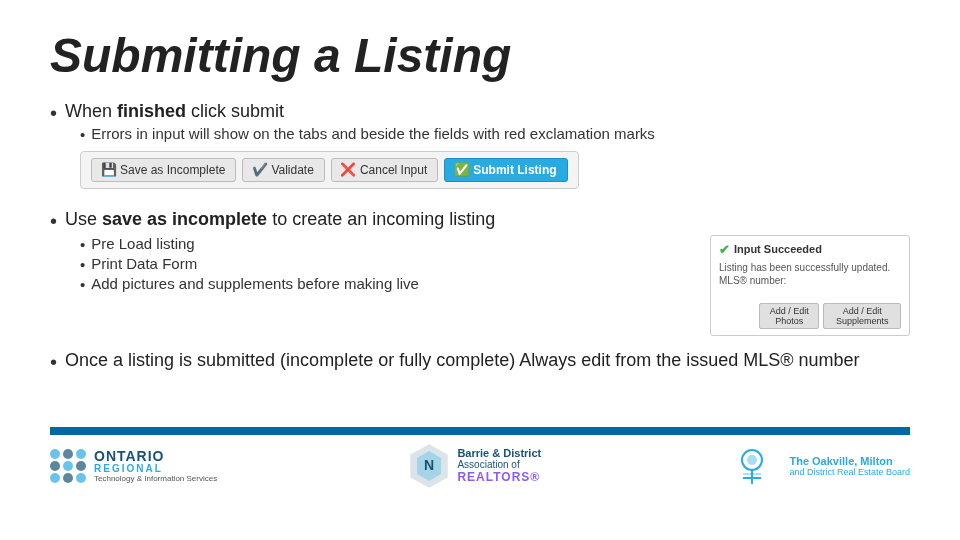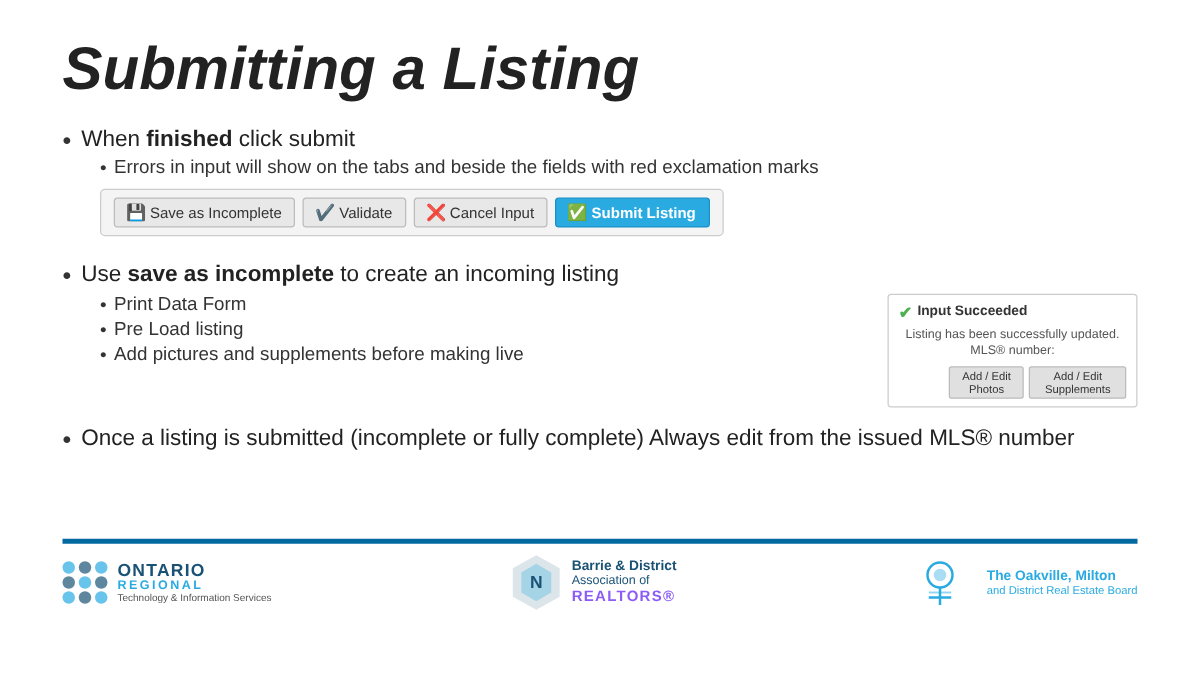--- a/index.html
+++ b/index.html
@@ -155,23 +155,22 @@
     }
 
     .check-icon {
       color: #4caf50;
       font-size: 13px;
     }
 
     .succeeded-text {
       font-size: 10px;
       color: #555;
-      margin-bottom: 6px;
+      margin-bottom: 16px;
       line-height: 1.3;
-      text-align: center;
     }
 
     .bottom-buttons {
       display: flex;
       gap: 4px;
       margin-top: 4px;
       padding-left: 40px;
     }
 
     .mini-btn {
@@ -183,21 +182,21 @@
       color: #333;
       cursor: pointer;
     }
 
     
     .footer {
       display: flex;
       align-items: center;
       justify-content: space-between;
       margin-top: 10px;
-      border-top: 4px solid #0369a1;
+      border-top: 8px solid #0369a1;
       padding-top: 8px;
     }
 
     .logo-ontario {
       display: flex;
       align-items: center;
       gap: 8px;
     }
 
     .logo-circle-group {
@@ -372,24 +371,24 @@
     <div class="section-block">
       <div class="bullet-dot">
         <span style="font-size:18px; color:#222;">
           Use <strong>save as incomplete</strong> to create an incoming listing
         </span>
       </div>
       <div class="use-save-section">
         <div class="use-save-left">
           <div class="sub-bullets">
             <div class="sub-bullet">
-              <span>Print Data Form</span>
+              <span>Pre Load listing</span>
             </div>
             <div class="sub-bullet">
-              <span>Pre Load listing</span>
+              <span>Print Data Form</span>
             </div>
             <div class="sub-bullet">
               <span>Add pictures and supplements before making live</span>
             </div>
           </div>
         </div>
         <div class="use-save-right">
           <div class="input-succeeded-box">
             <div class="input-succeeded-header">
               <span class="check-icon">✔</span>

